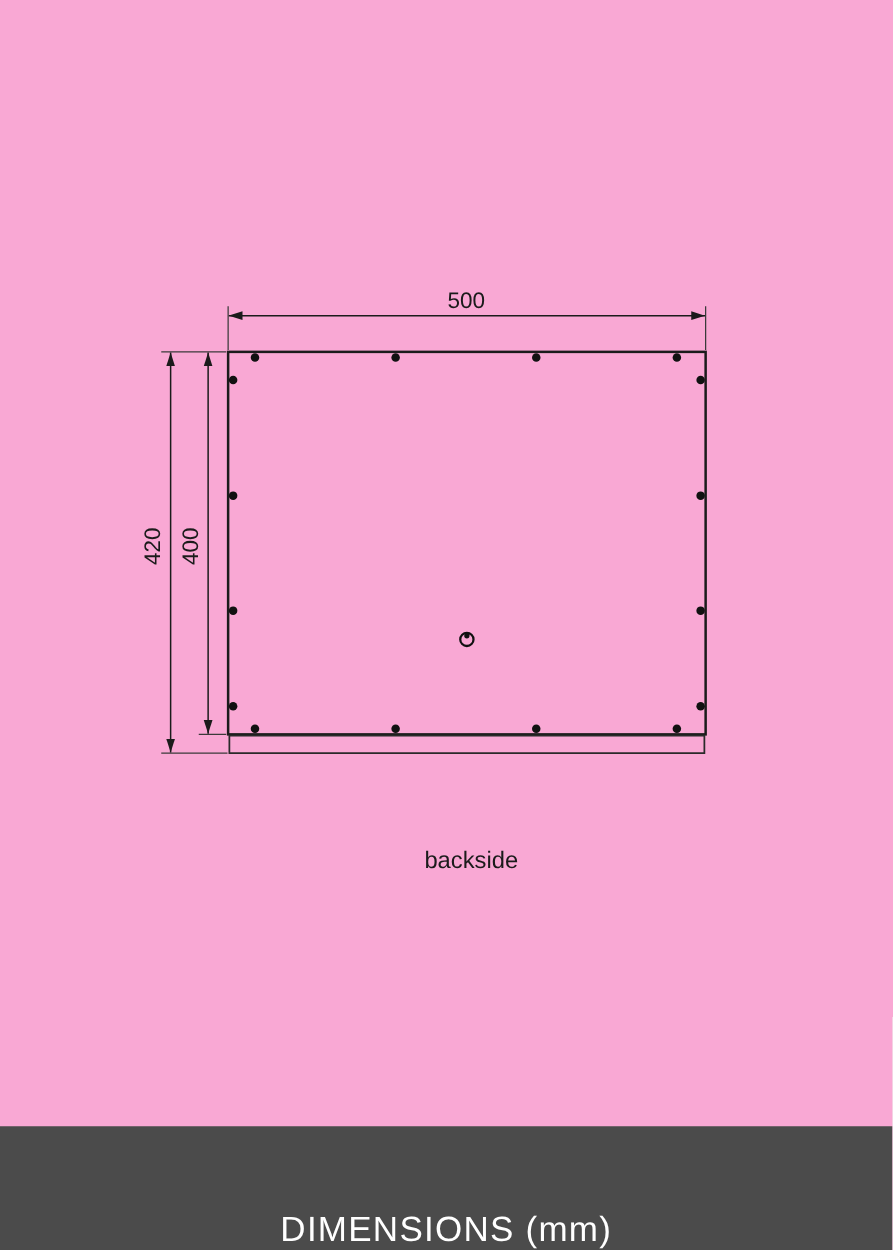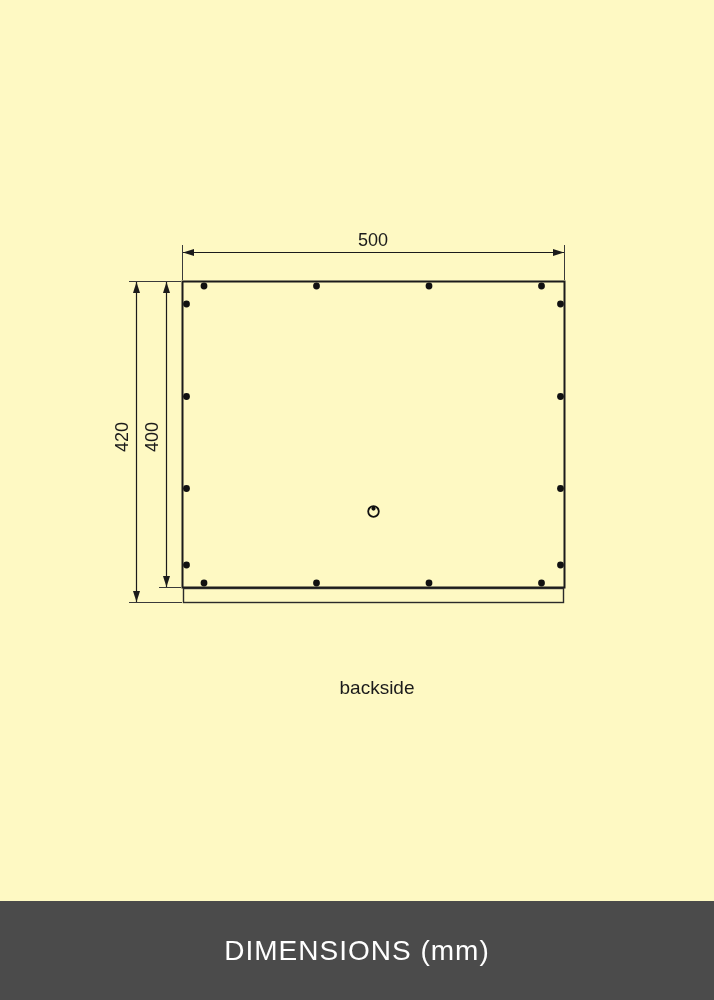--- a/index.html
+++ b/index.html
@@ -8,21 +8,21 @@
     width: 714px;
     height: 1000px;
     background: #f1f1f1;
     font-family: "Liberation Sans", sans-serif;
     overflow: hidden;
   }
   .page {
     position: relative;
     width: 714px;
     height: 1000px;
-    background: #fef9c3;
+    background: #f9a8d4;
   }
   .drawing-svg {
     position: absolute;
     top: 0;
     left: 0;
   }
   .dim-text {
     font-family: "Liberation Sans", sans-serif;
     font-size: 18px;
     fill: #1b1b1b;
@@ -33,21 +33,21 @@
     fill: #1b1b1b;
   }
   .footer-bar {
     position: absolute;
     left: 0;
     top: 901px;
     width: 714px;
     height: 99px;
     background: #4b4b4b;
     display: flex;
-    align-items: center;
+    align-items: flex-end;
     justify-content: center;
   }
   .footer-title {
     color: #ffffff;
     font-size: 28px;
     font-weight: 400;
     letter-spacing: 1px;
     font-family: "Liberation Sans", sans-serif;
   }
 </style>

